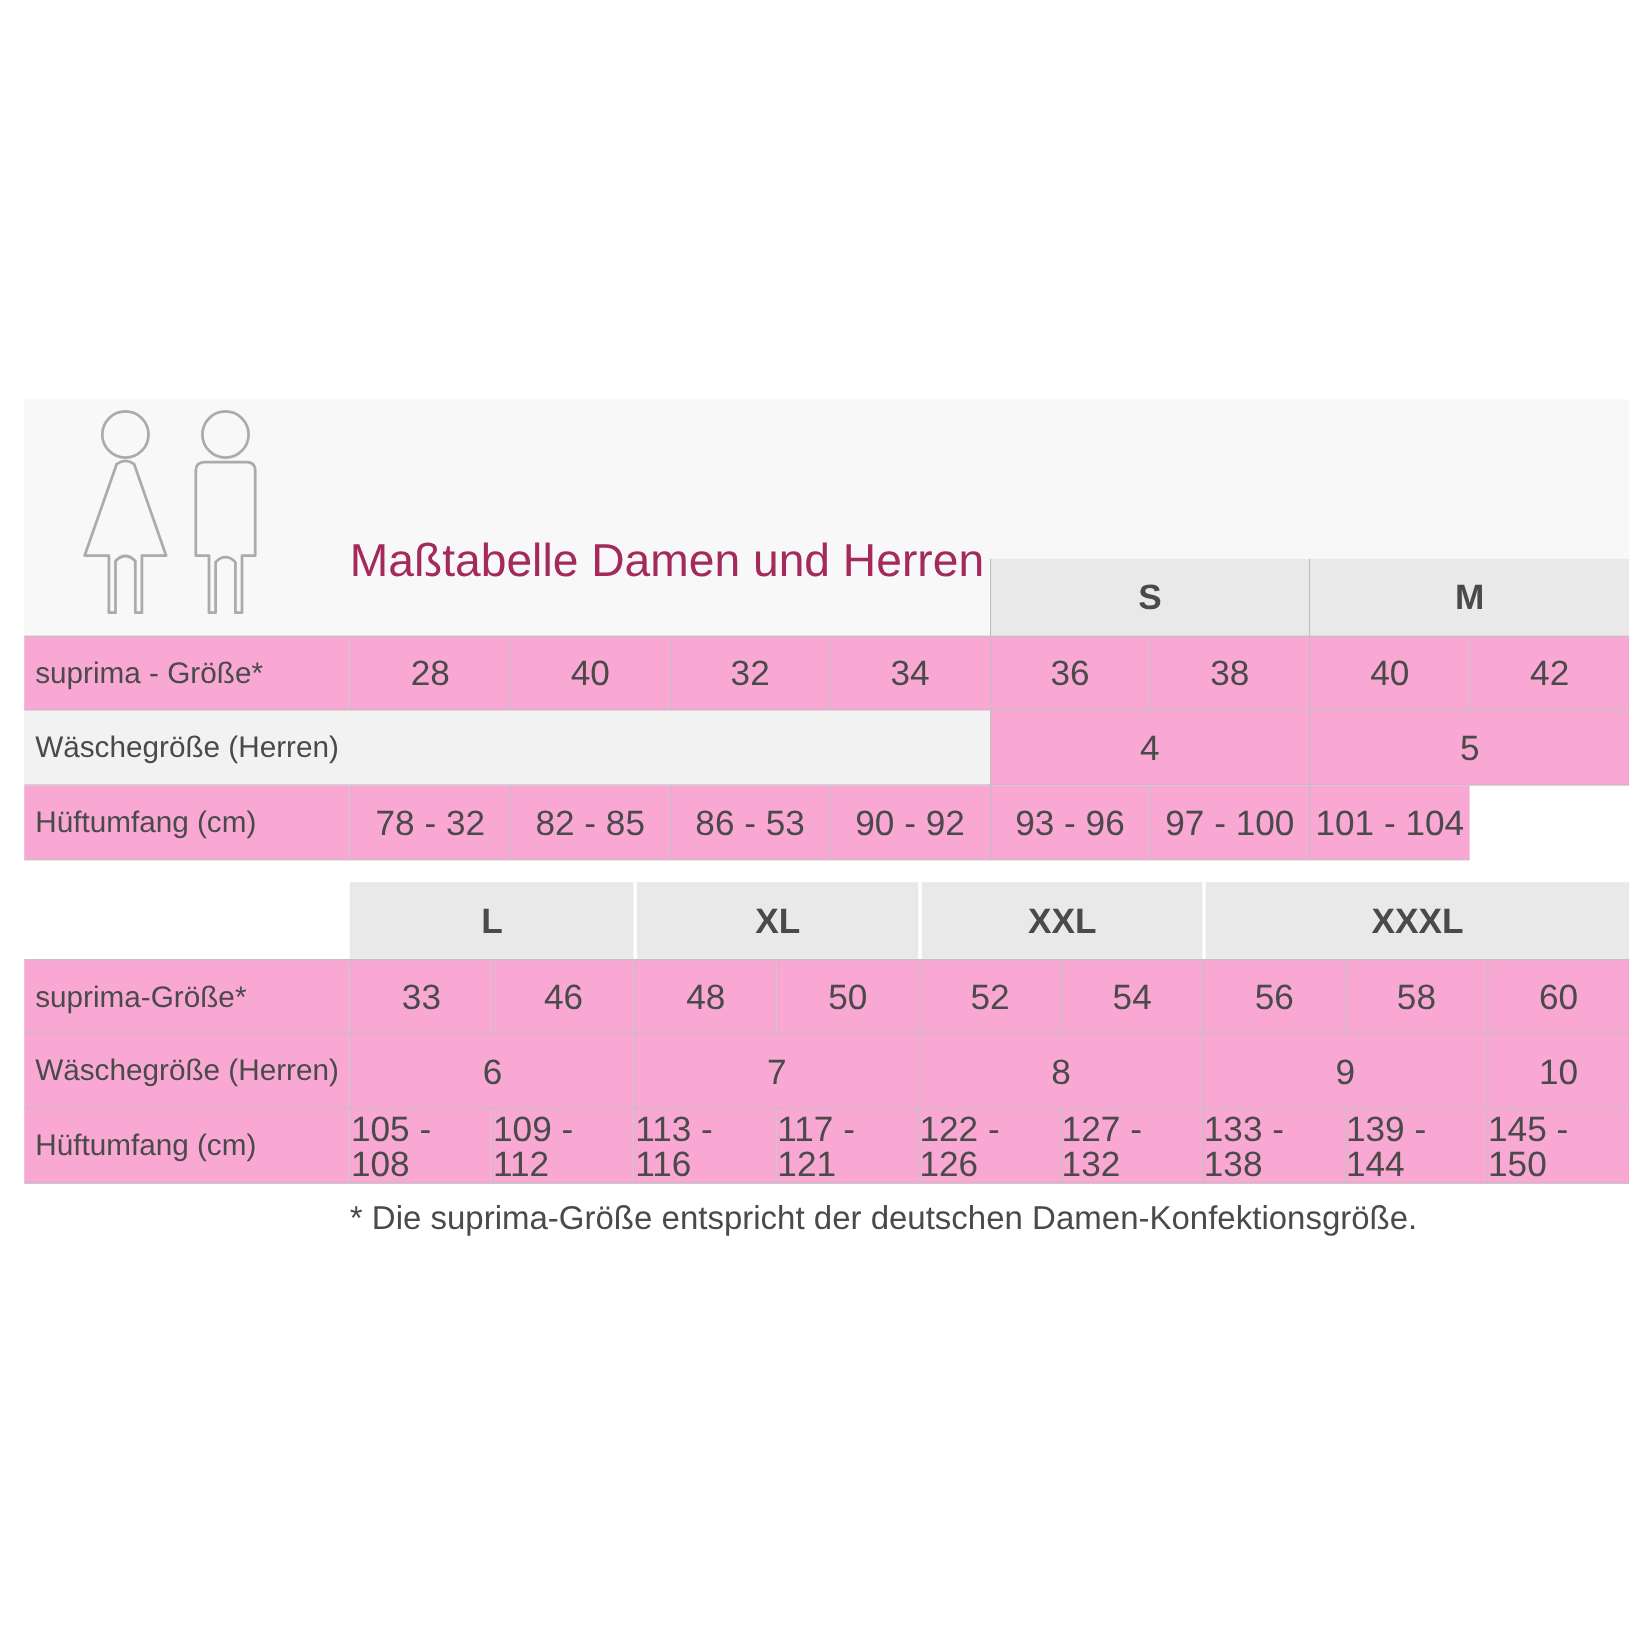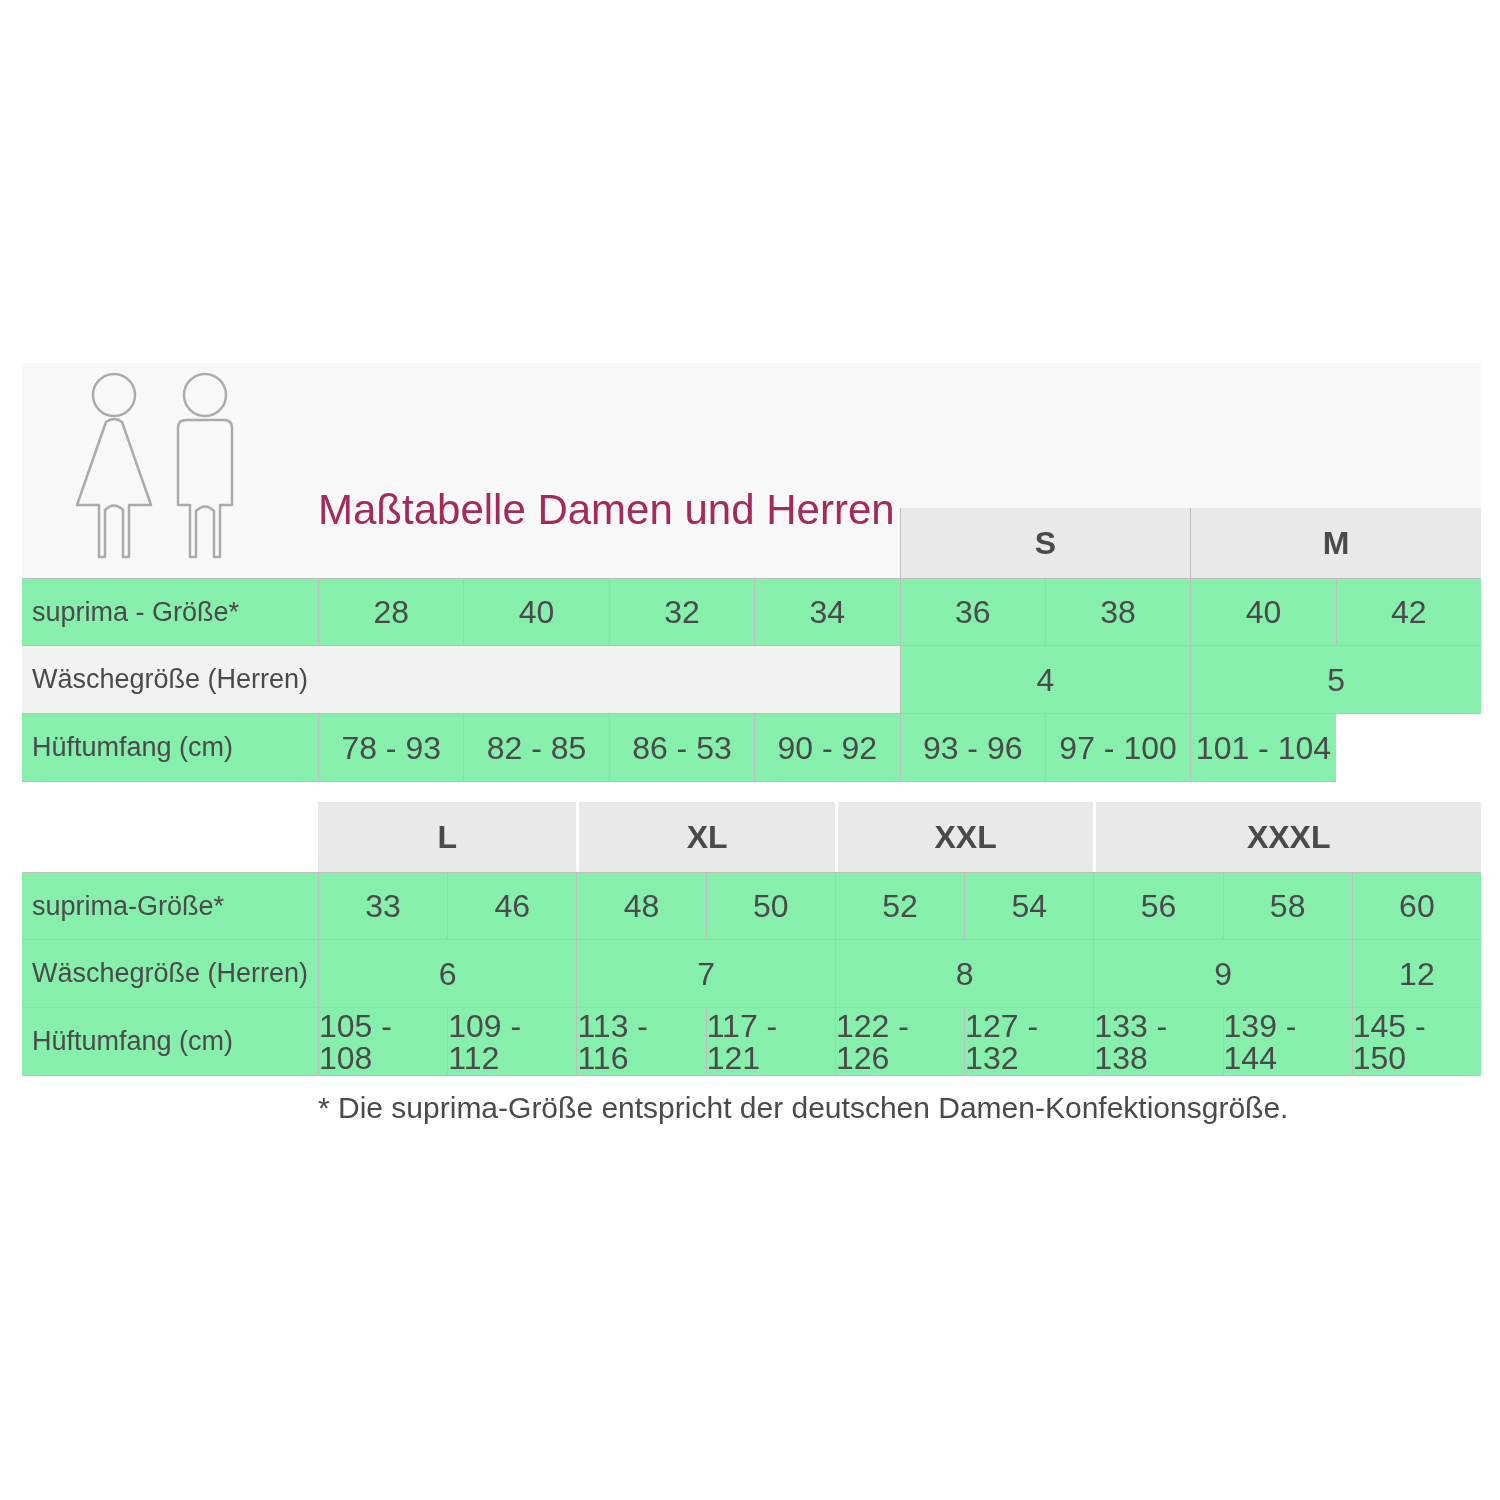--- a/index.html
+++ b/index.html
@@ -8,21 +8,21 @@
     font-family:"Liberation Sans", sans-serif;color:#4a4a4a;
     -webkit-font-smoothing:antialiased;
   }
   .band{position:absolute;left:22px;top:363px;width:1459px;height:215px;background:#f8f8f8;}
   .icons{position:absolute;left:70px;top:365px;}
   .title{position:absolute;left:318px;top:487px;font-size:42px;line-height:1.1;color:#a32a5b;white-space:nowrap;}
   .tbl{position:absolute;left:22px;width:1459px;display:grid;}
   #t1{top:508px;grid-template-columns:296px repeat(8,1fr);grid-template-rows:70px 68px 68px 68px;}
   #t2{top:802px;grid-template-columns:296px repeat(9,1fr);grid-template-rows:70px 68px 68px 68px;}
   .cell{display:flex;align-items:center;justify-content:center;font-size:32px;line-height:1;
-        border-left:1px solid #bfbfbf;border-bottom:1px solid #bfbfbf;background:#86efac;}
+        border-left:1px solid #bfbfbf;border-bottom:1px solid #bfbfbf;background:#f9a8d4;}
   .top{border-top:1px solid #bfbfbf;}
   .lbl{justify-content:flex-start;padding-left:10px;font-size:27px;border-left:none;}
   .muted{background:#f2f2f2;}
   .noleft{border-left:none;}
   .hdr{display:flex;align-items:center;justify-content:center;font-size:32px;font-weight:bold;
        background:#e9e9e9;color:#4a4a4a;}
   .sep1{border-left:1px solid #bfbfbf;}
   .sepw{border-left:3px solid #ffffff;}
   .spacer{background:transparent;}
   .footnote{position:absolute;left:318px;top:1090px;font-size:30px;line-height:1.2;white-space:nowrap;color:#4a4a4a;}
@@ -60,21 +60,21 @@
   <div class="cell top">38</div>
   <div class="cell top">40</div>
   <div class="cell top">42</div>
 
   <div class="cell lbl muted">Wäschegröße (Herren)</div>
   <div class="cell muted noleft" style="grid-column:2/6"></div>
   <div class="cell" style="grid-column:6/8">4</div>
   <div class="cell" style="grid-column:8/10">5</div>
 
   <div class="cell lbl">Hüftumfang (cm)</div>
-  <div class="cell">78 - 93</div>
+  <div class="cell">78 - 32</div>
   <div class="cell">82 - 85</div>
   <div class="cell">86 - 53</div>
   <div class="cell">90 - 92</div>
   <div class="cell">93 - 96</div>
   <div class="cell">97 - 100</div>
   <div class="cell">101 - 104</div>
 </div>
 
 <div id="t2" class="tbl">
 
@@ -93,21 +93,21 @@
   <div class="cell top">54</div>
   <div class="cell top">56</div>
   <div class="cell top">58</div>
   <div class="cell top">60</div>
 
   <div class="cell lbl">Wäschegröße (Herren)</div>
   <div class="cell" style="grid-column:2/4">6</div>
   <div class="cell" style="grid-column:4/6">7</div>
   <div class="cell" style="grid-column:6/8">8</div>
   <div class="cell" style="grid-column:8/10">9</div>
-  <div class="cell" style="grid-column:10/11">12</div>
+  <div class="cell" style="grid-column:10/11">10</div>
 
   <div class="cell lbl">Hüftumfang (cm)</div>
   <div class="cell">105 - 108</div>
   <div class="cell">109 - 112</div>
   <div class="cell">113 - 116</div>
   <div class="cell">117 - 121</div>
   <div class="cell">122 - 126</div>
   <div class="cell">127 - 132</div>
   <div class="cell">133 - 138</div>
   <div class="cell">139 - 144</div>

